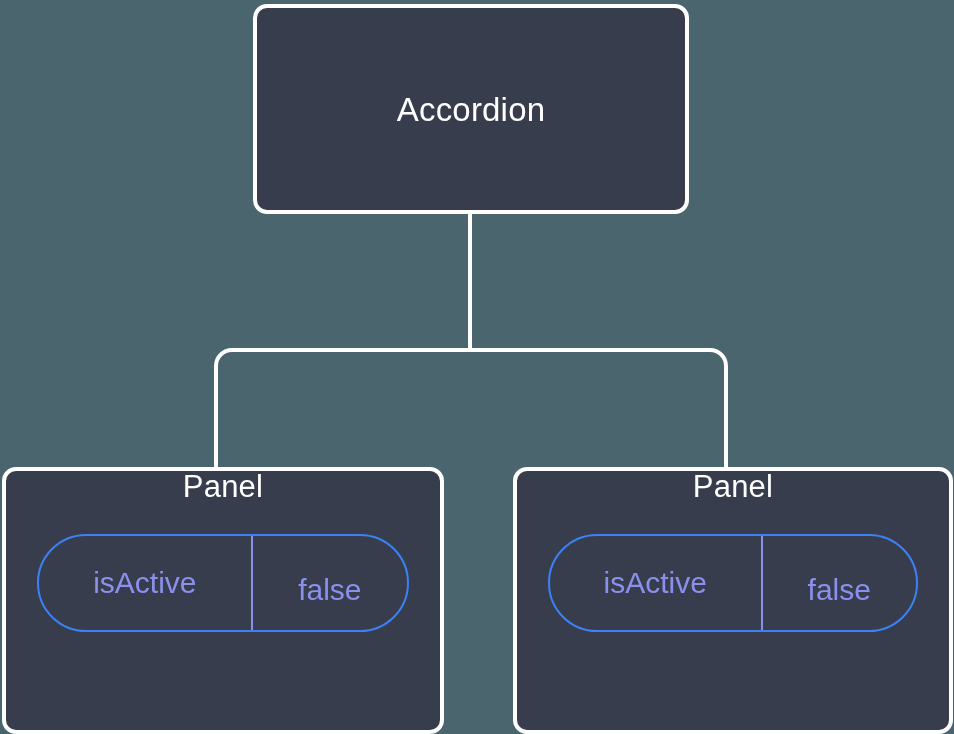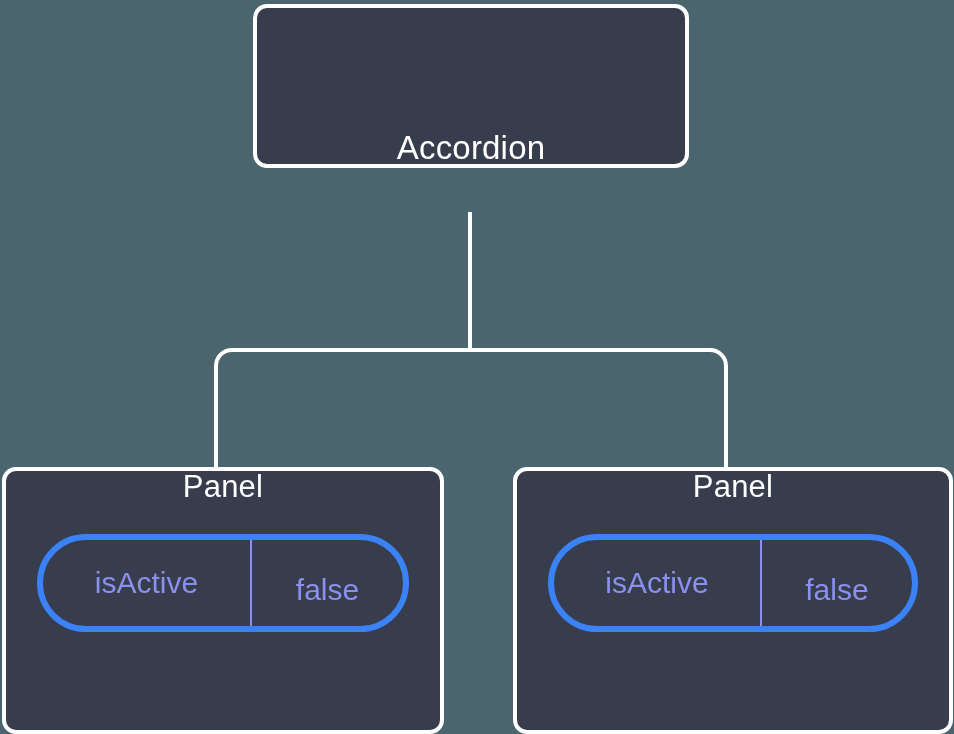--- a/index.html
+++ b/index.html
@@ -44,22 +44,22 @@
     font-weight: 400;
     letter-spacing: 0.2px;
     white-space: nowrap;
   }
 
   
   #node-accordion {
     left: 253px;
     top: 4px;
     width: 436px;
-    height: 164px;
-    justify-content: flex-end;
+    height: 210px;
+    justify-content: center;
   }
   #node-accordion .node-title {
     font-size: 33px;
     line-height: 1;
   }
 
   
   .node-panel {
     top: 467px;
     height: 267px;
@@ -71,21 +71,21 @@
   .node-panel .node-title {
     font-size: 31px;
     line-height: 1;
   }
 
   
   .state-pill {
     margin-top: 32px;
     height: 98px;
     box-sizing: border-box;
-    border: 6px solid #3b82f6;
+    border: 2px solid #3b82f6;
     border-radius: 49px;
     display: flex;
     align-items: stretch;
     overflow: hidden;
   }
   .state-key, .state-val {
     display: flex;
     align-items: center;
     justify-content: center;
     color: #8b90ee;

